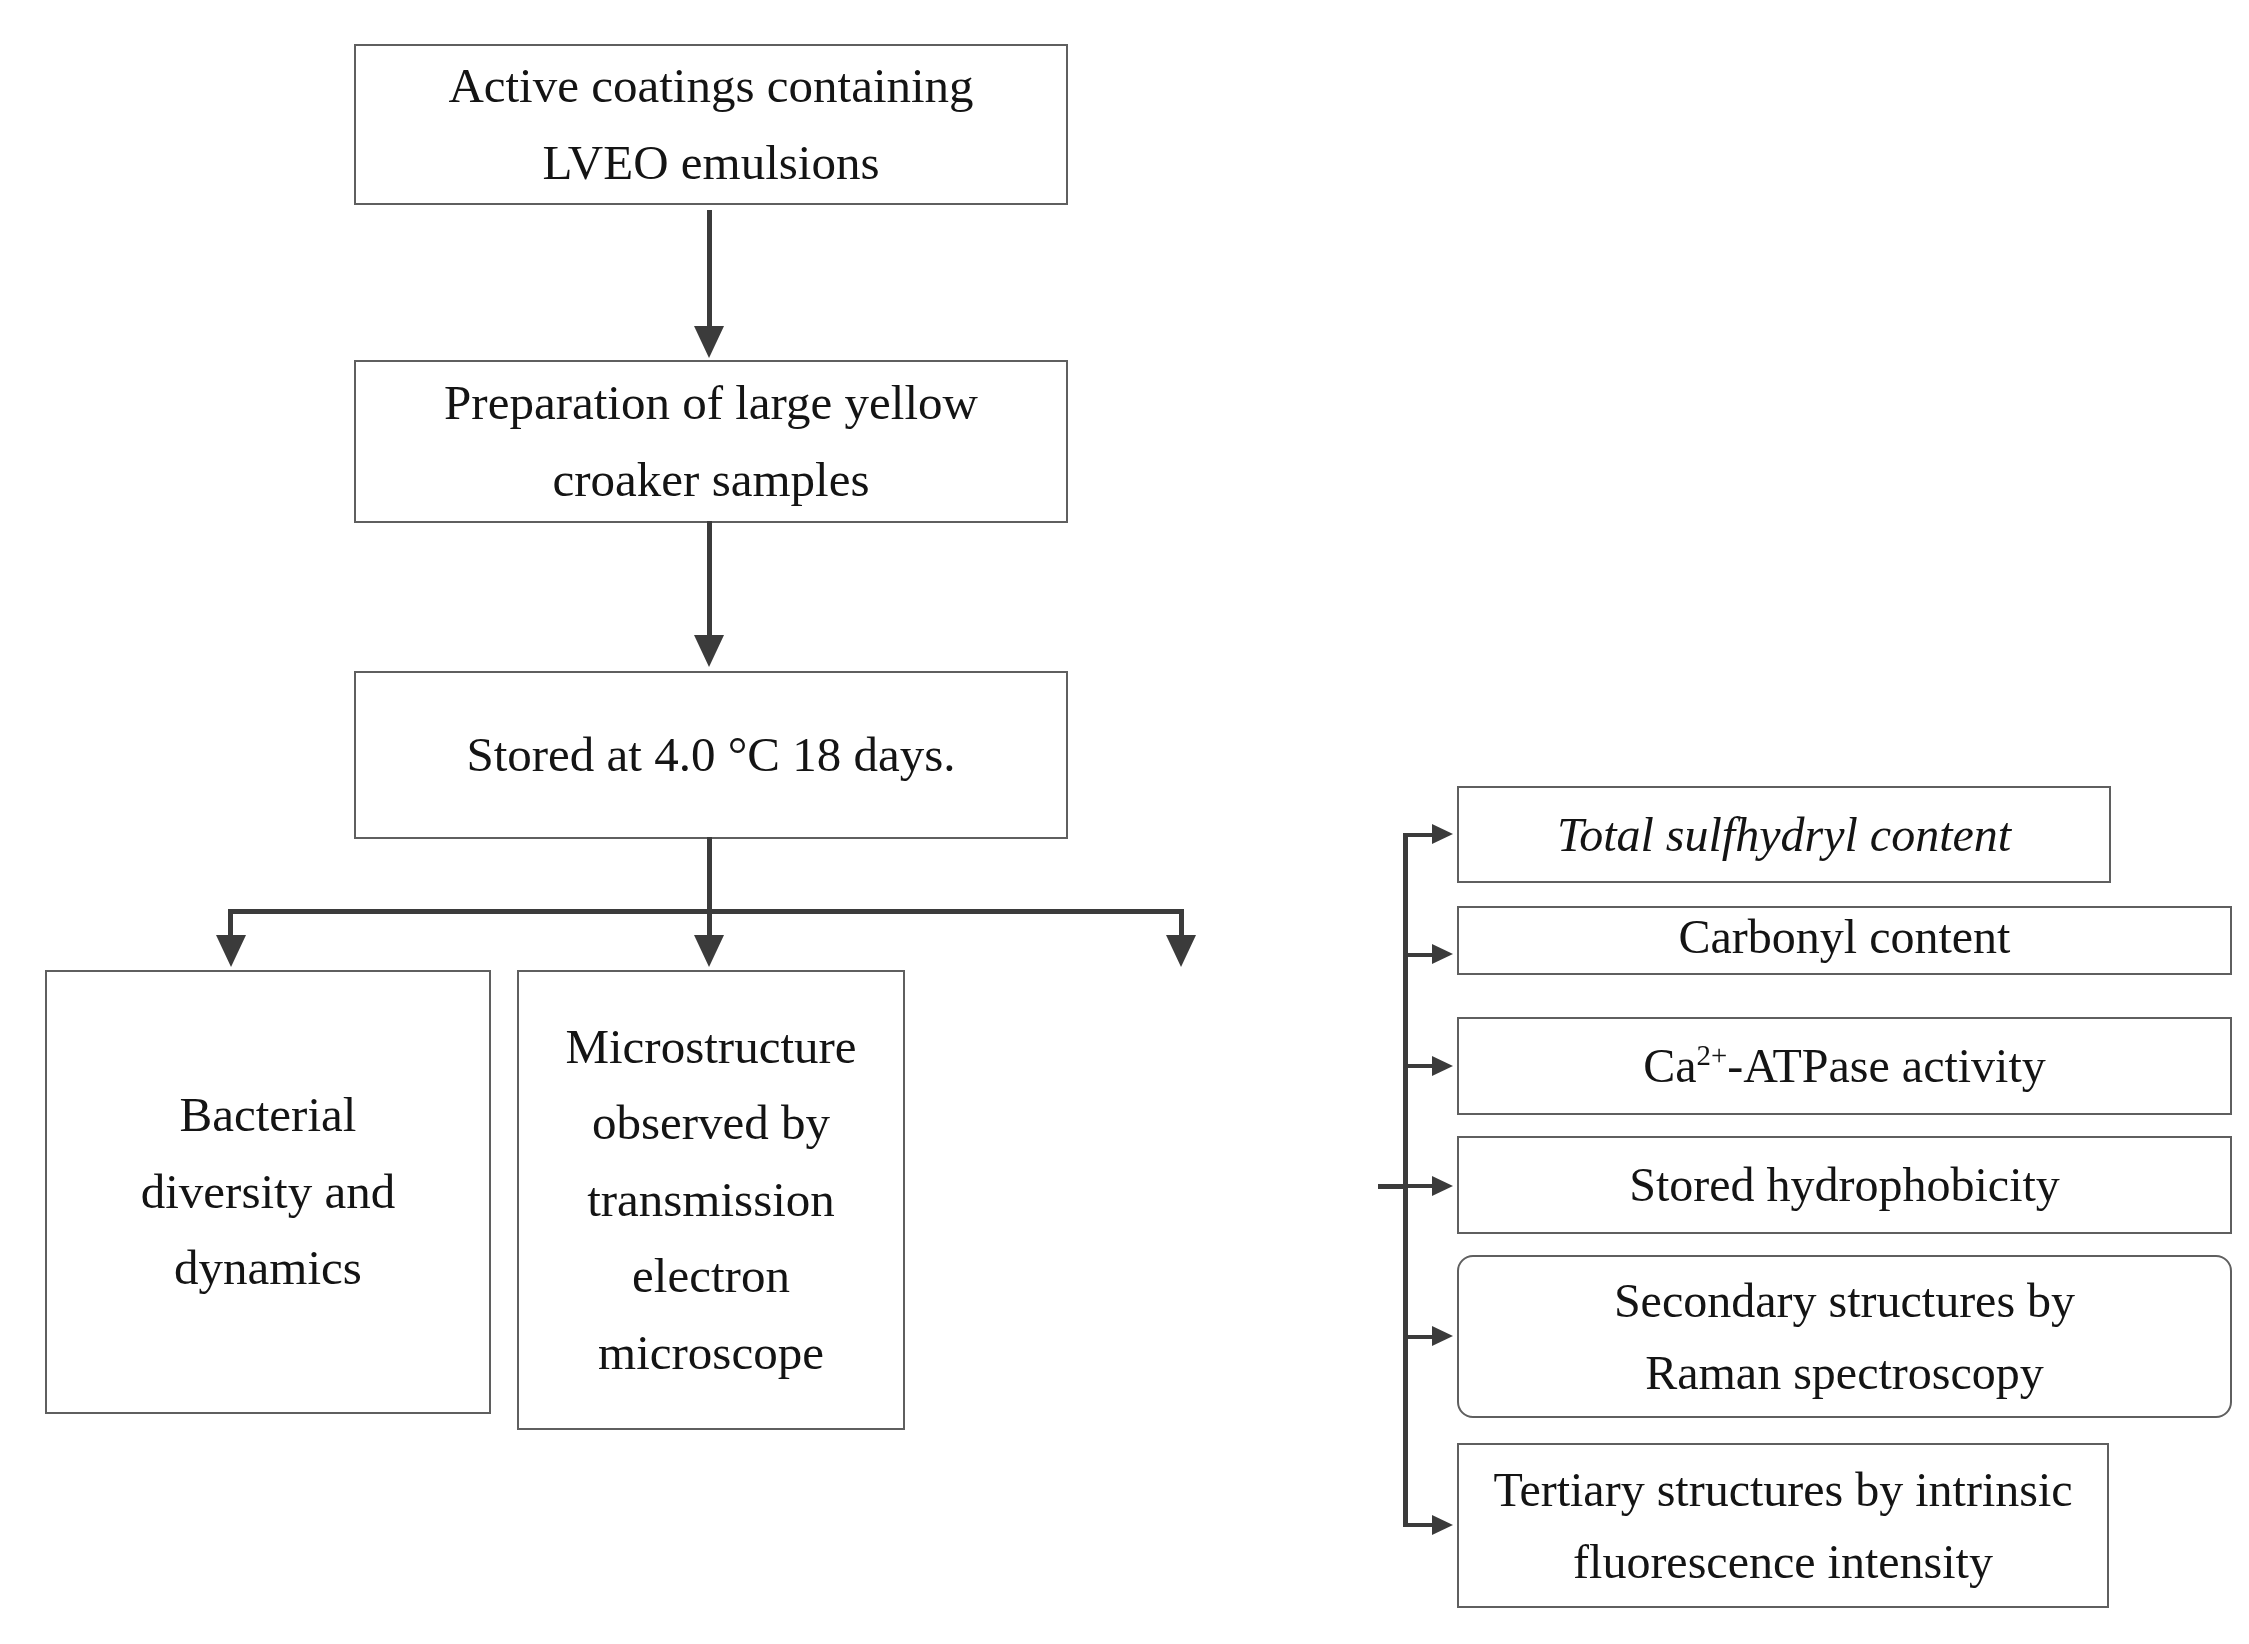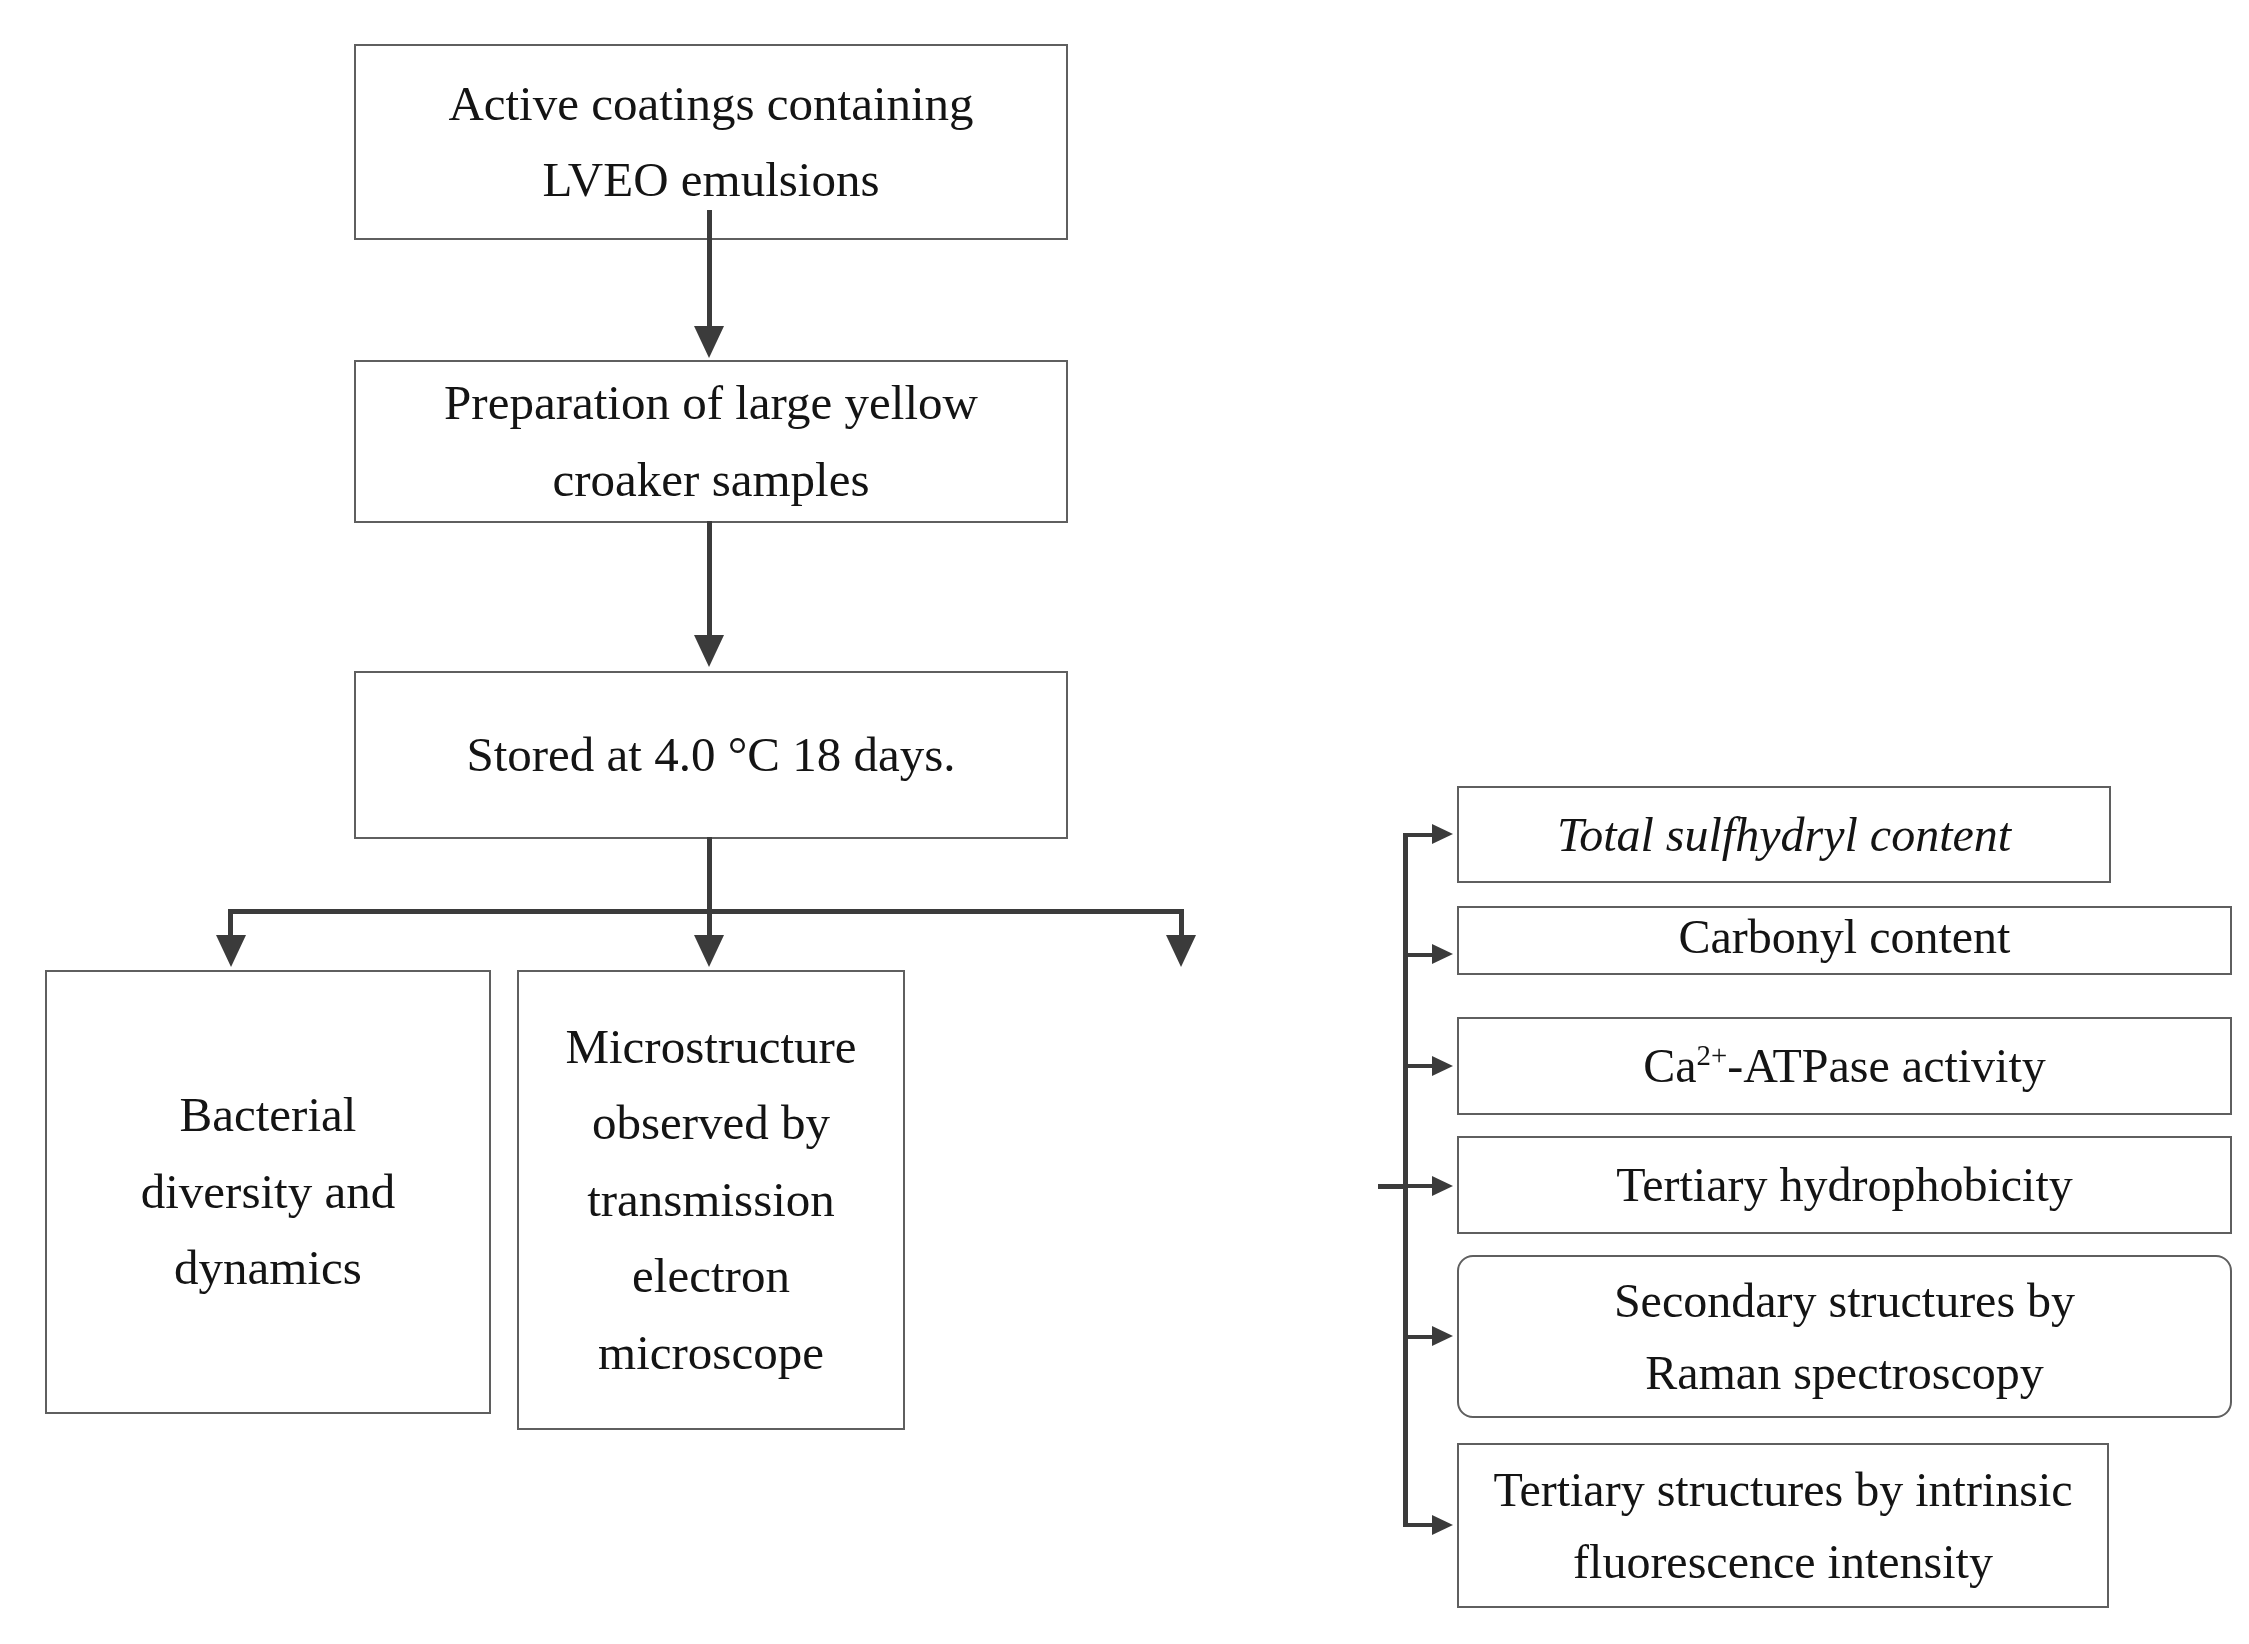--- a/index.html
+++ b/index.html
@@ -44,21 +44,21 @@
     border-top: 10px solid transparent;
     border-bottom: 10px solid transparent;
     border-left: 21.5px solid #3b3b3b;
   }
 </style>
 </head>
 <body>
 
 <div id="canvas">
 
-  <div class="box" style="left:354px; top:44px; width:714px; height:196px;">
+  <div class="box" style="left:354px; top:44px; width:714px; height:161px;">
     <span class="box-text">Active coatings containing
 LVEO emulsions</span>
   </div>
 
   <div class="box" style="left:354px; top:360px; width:714px; height:163px;">
     <span class="box-text">Preparation of large yellow
 croaker samples</span>
   </div>
 
   <div class="box" style="left:354px; top:671px; width:714px; height:168px;">
@@ -133,21 +133,21 @@
 
   <div class="box analysis" style="left:1457px; top:906px; width:775px; height:69px;align-items:flex-end;">
     <span class="box-text">Carbonyl content</span>
   </div>
 
   <div class="box analysis" style="left:1457px; top:1017px; width:775px; height:98px;">
     <span class="box-text"><span>Ca</span><sup>2+</sup><span>-ATPase activity</span></span>
   </div>
 
   <div class="box analysis" style="left:1457px; top:1136px; width:775px; height:98px;">
-    <span class="box-text">Tertiary hydrophobicity</span>
+    <span class="box-text">Stored hydrophobicity</span>
   </div>
 
   <div class="box analysis" style="left:1457px; top:1255px; width:775px; height:163px;border-radius:16px;">
     <span class="box-text">Secondary structures by
 Raman spectroscopy</span>
   </div>
 
   <div class="box analysis" style="left:1457px; top:1443px; width:652px; height:165px;">
     <span class="box-text">Tertiary structures by intrinsic
 fluorescence intensity</span>

